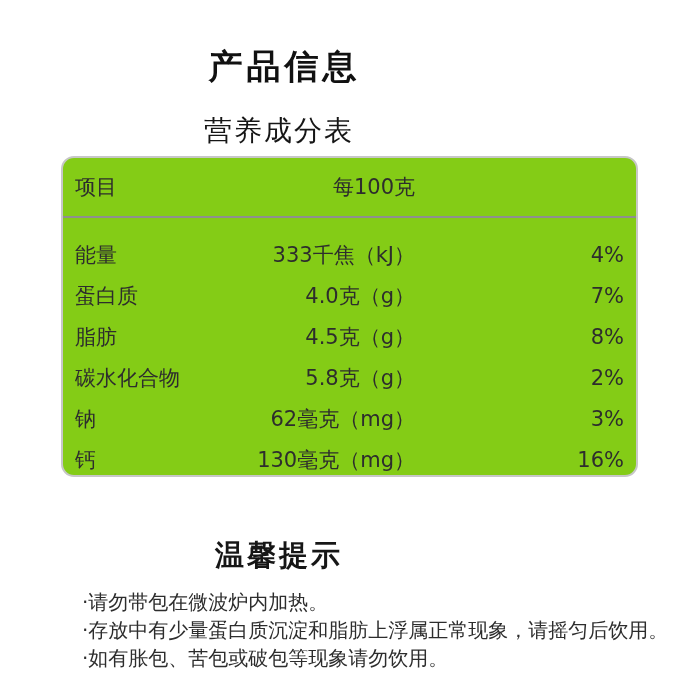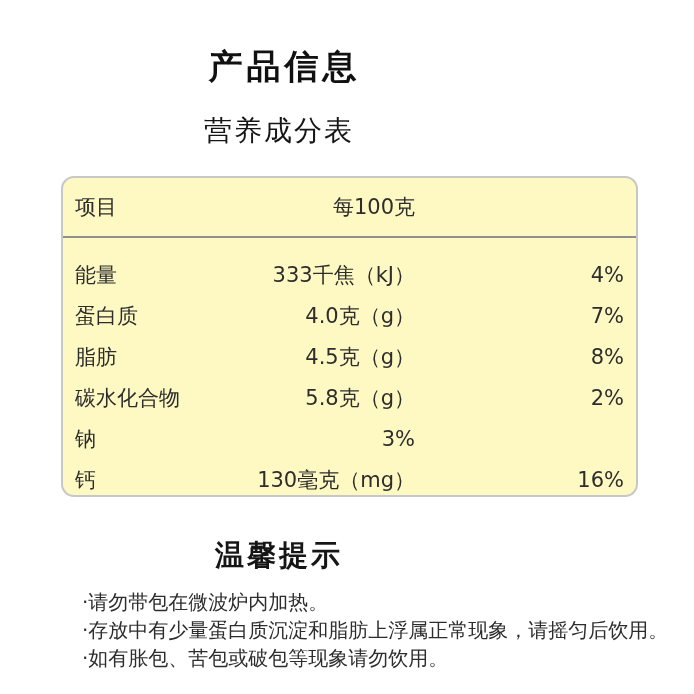--- a/index.html
+++ b/index.html
@@ -41,27 +41,27 @@
   }
   .tips-title {
     top: 536px;
     font-size: 29px;
     font-weight: 700;
     letter-spacing: 3px;
   }
   .nutrition-table {
     position: absolute;
     left: 61px;
-    top: 176px;
+    top: 156px;
     width: 577px;
     height: 321px;
     box-sizing: border-box;
     border: 2px solid #c7c7c7;
     border-radius: 13px;
-    background: #fef9c3;
+    background: #84cc16;
   }
   .table-header-row {
     display: grid;
     grid-template-columns: 130px 210px 1fr;
     align-items: center;
     height: 58px;
     padding: 0 12px;
     box-sizing: content-box;
     border-bottom: 2px solid #8f8f8f;
     font-size: 21px;
@@ -120,20 +120,21 @@
       <div class="cell-amount">4.5克（g）</div>
       <div class="cell-nrv">8%</div>
     </div>
     <div class="table-row">
       <div class="cell-item">碳水化合物</div>
       <div class="cell-amount">5.8克（g）</div>
       <div class="cell-nrv">2%</div>
     </div>
     <div class="table-row">
       <div class="cell-item">钠</div>
+      <div class="cell-amount">62毫克（mg）</div>
       <div class="cell-nrv">3%</div>
     </div>
     <div class="table-row">
       <div class="cell-item">钙</div>
       <div class="cell-amount">130毫克（mg）</div>
       <div class="cell-nrv">16%</div>
     </div>
   </div>
 </div>
 

